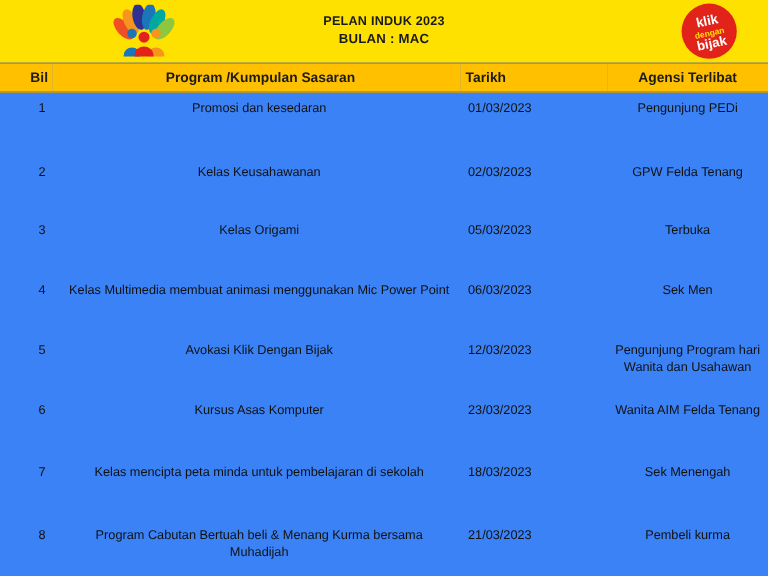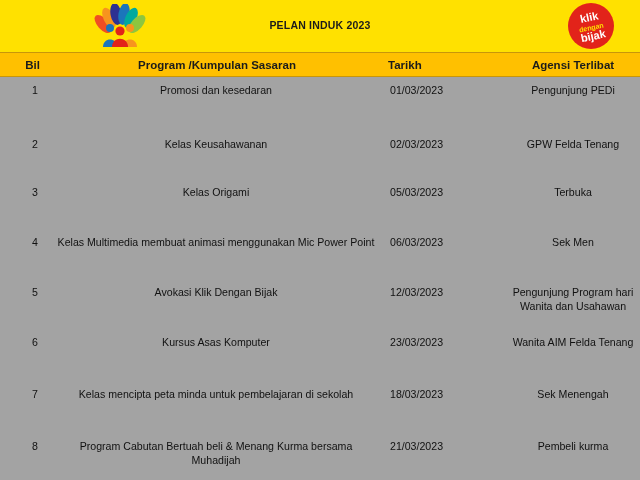--- a/index.html
+++ b/index.html
@@ -6,21 +6,21 @@
   html, body {
     margin: 0; padding: 0;
     width: 640px; height: 480px;
     background: #ffffff;
     font-family: "Liberation Sans", sans-serif;
     overflow: hidden;
   }
   #page {
     position: relative;
     width: 640px; height: 480px;
-    background: #a3a3a3;
+    background: #3b82f6;
   }
 
   
   .banner {
     position: relative;
     width: 640px;
     height: 52px;
     background: #ffe100;
     display: flex;
     align-items: center;
@@ -116,20 +116,21 @@
           <circle cx="40" cy="24" r="4" fill="#f7941e"></circle>
           <path d="M33 43 C33 33 47 33 47 43 Z" fill="#f7941e"></path>
           <circle cx="30" cy="27" r="4.6" fill="#e2231a"></circle>
           <path d="M22 43 C22 32 38 32 38 43 Z" fill="#e2231a"></path>
         </g>
       </svg>
     </div>
 
     <div class="banner-titles">
       <div class="t1">PELAN INDUK 2023</div>
+      <div class="t3">BULAN : MAC</div>
     </div>
 
     <div class="logo-right">
       <svg width="58" height="48" viewBox="0 0 58 48">
         <circle cx="29" cy="24" r="23" fill="#e2231a"></circle>
         <path d="M29 2 a22 22 0 0 1 0 44" fill="#e2231a"></path>
         <g transform="rotate(-12 29 24)">
           <text x="29" y="19" text-anchor="middle" font-family="Liberation Sans, sans-serif" font-size="11" font-weight="bold" fill="#ffffff">klik</text>
           <text x="29" y="28" text-anchor="middle" font-family="Liberation Sans, sans-serif" font-size="7" font-weight="bold" fill="#ffe100">dengan</text>
           <text x="29" y="38" text-anchor="middle" font-family="Liberation Sans, sans-serif" font-size="11" font-weight="bold" fill="#ffffff">bijak</text>

